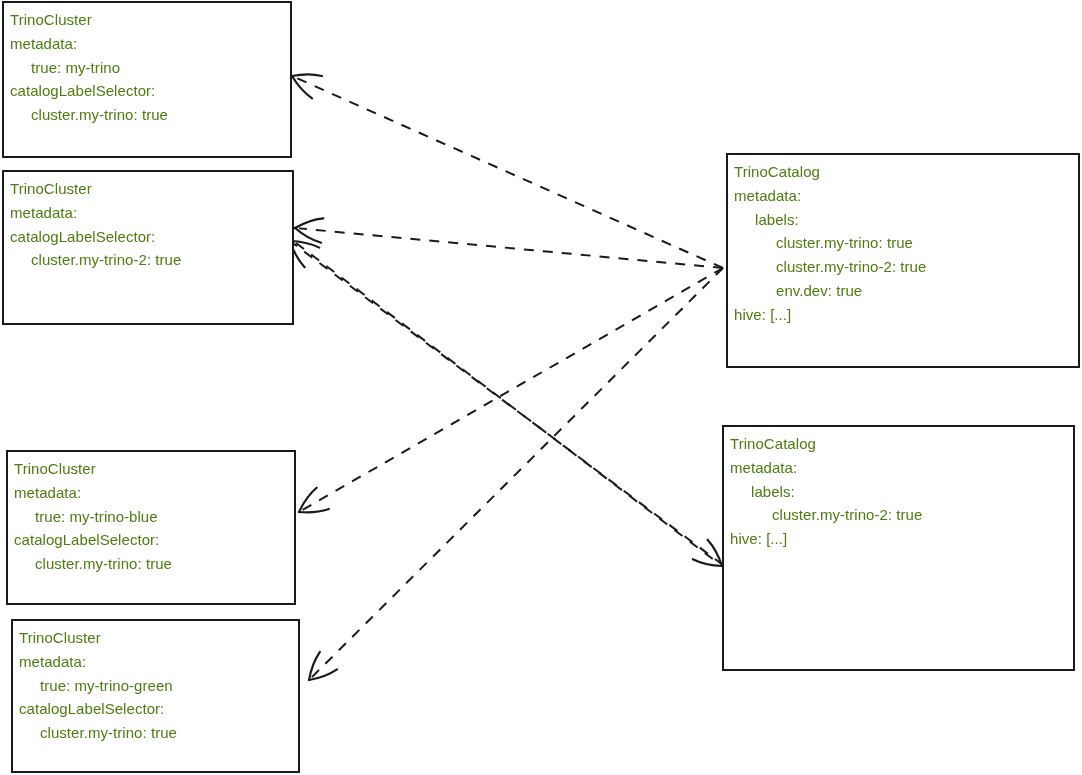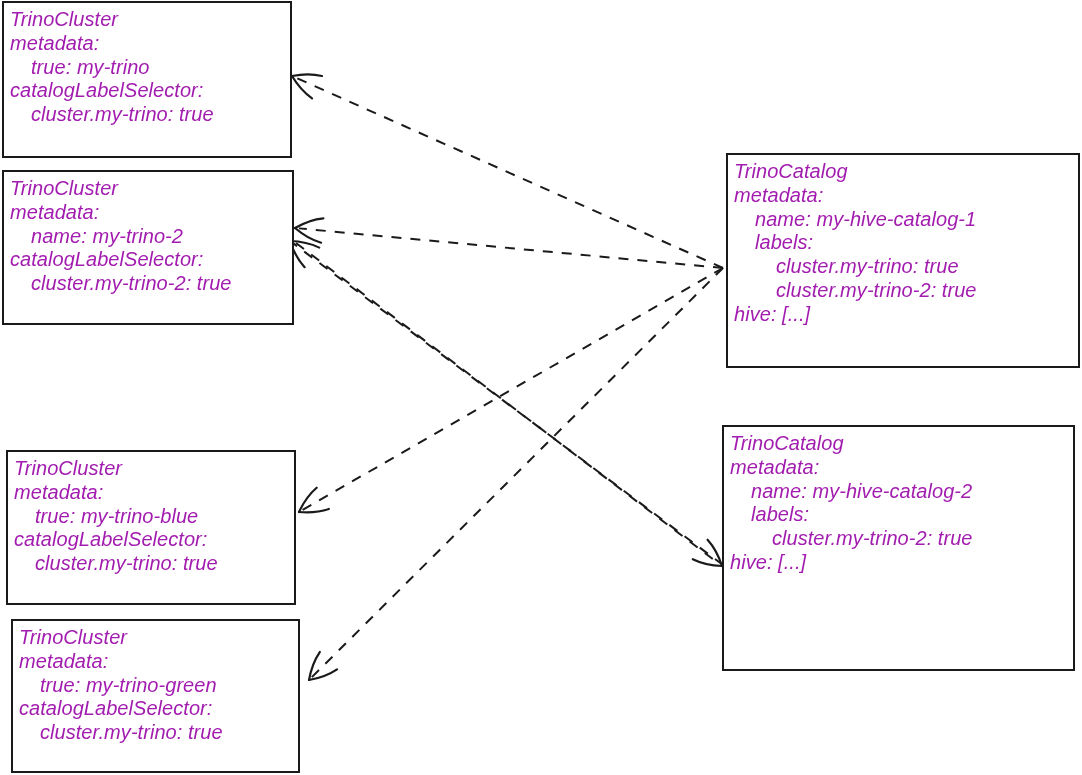--- a/index.html
+++ b/index.html
@@ -17,26 +17,25 @@
   }
   .node {
     position: absolute;
     box-sizing: border-box;
     border: 2px solid #1a1a1a;
     background: #ffffff;
     padding: 5px 0 0 6px;
     z-index: 2;
   }
   .line {
-    font-size: 20px;
+    font-size: 15px;
     line-height: 23.8px;
-    color: #a21caf;
+    color: #4d7c0f;
     white-space: pre;
     letter-spacing: 0.05px;
-    font-style: italic;
   }
   .indent-1 { padding-left: 21px; }
   .indent-2 { padding-left: 42px; }
   svg.edges {
     position: absolute;
     left: 0;
     top: 0;
     width: 1082px;
     height: 775px;
     z-index: 1;
@@ -85,50 +84,48 @@
       <div class="node" style="left: 2px; top: 1px; width: 290px; height: 157px; border-color: rgb(26, 26, 26);">
         <div class="line">TrinoCluster</div>
         <div class="line">metadata:</div>
         <div class="line indent-1">true: my-trino</div>
         <div class="line">catalogLabelSelector:</div>
         <div class="line indent-1">cluster.my-trino: true</div>
       </div>
       <div class="node" style="left: 2px; top: 170px; width: 292px; height: 155px; border-color: rgb(26, 26, 26);">
         <div class="line">TrinoCluster</div>
         <div class="line">metadata:</div>
-        <div class="line indent-1">name: my-trino-2</div>
         <div class="line">catalogLabelSelector:</div>
         <div class="line indent-1">cluster.my-trino-2: true</div>
       </div>
       <div class="node" style="left: 6px; top: 450px; width: 290px; height: 155px; border-color: rgb(26, 26, 26);">
         <div class="line">TrinoCluster</div>
         <div class="line">metadata:</div>
         <div class="line indent-1">true: my-trino-blue</div>
         <div class="line">catalogLabelSelector:</div>
         <div class="line indent-1">cluster.my-trino: true</div>
       </div>
       <div class="node" style="left: 11px; top: 619px; width: 289px; height: 154px; border-color: rgb(26, 26, 26);">
         <div class="line">TrinoCluster</div>
         <div class="line">metadata:</div>
         <div class="line indent-1">true: my-trino-green</div>
         <div class="line">catalogLabelSelector:</div>
         <div class="line indent-1">cluster.my-trino: true</div>
       </div>
       <div class="node" style="left: 726px; top: 153px; width: 354px; height: 215px; border-color: rgb(26, 26, 26);">
         <div class="line">TrinoCatalog</div>
         <div class="line">metadata:</div>
-        <div class="line indent-1">name: my-hive-catalog-1</div>
         <div class="line indent-1">labels:</div>
         <div class="line indent-2">cluster.my-trino: true</div>
         <div class="line indent-2">cluster.my-trino-2: true</div>
+        <div class="line indent-2">env.dev: true</div>
         <div class="line">hive: [...]</div>
       </div>
       <div class="node" style="left: 722px; top: 425px; width: 353px; height: 246px; border-color: rgb(26, 26, 26);">
         <div class="line">TrinoCatalog</div>
         <div class="line">metadata:</div>
-        <div class="line indent-1">name: my-hive-catalog-2</div>
         <div class="line indent-1">labels:</div>
         <div class="line indent-2">cluster.my-trino-2: true</div>
         <div class="line">hive: [...]</div>
       </div>
     </div>
 
 </div>
 
 </body></html>

